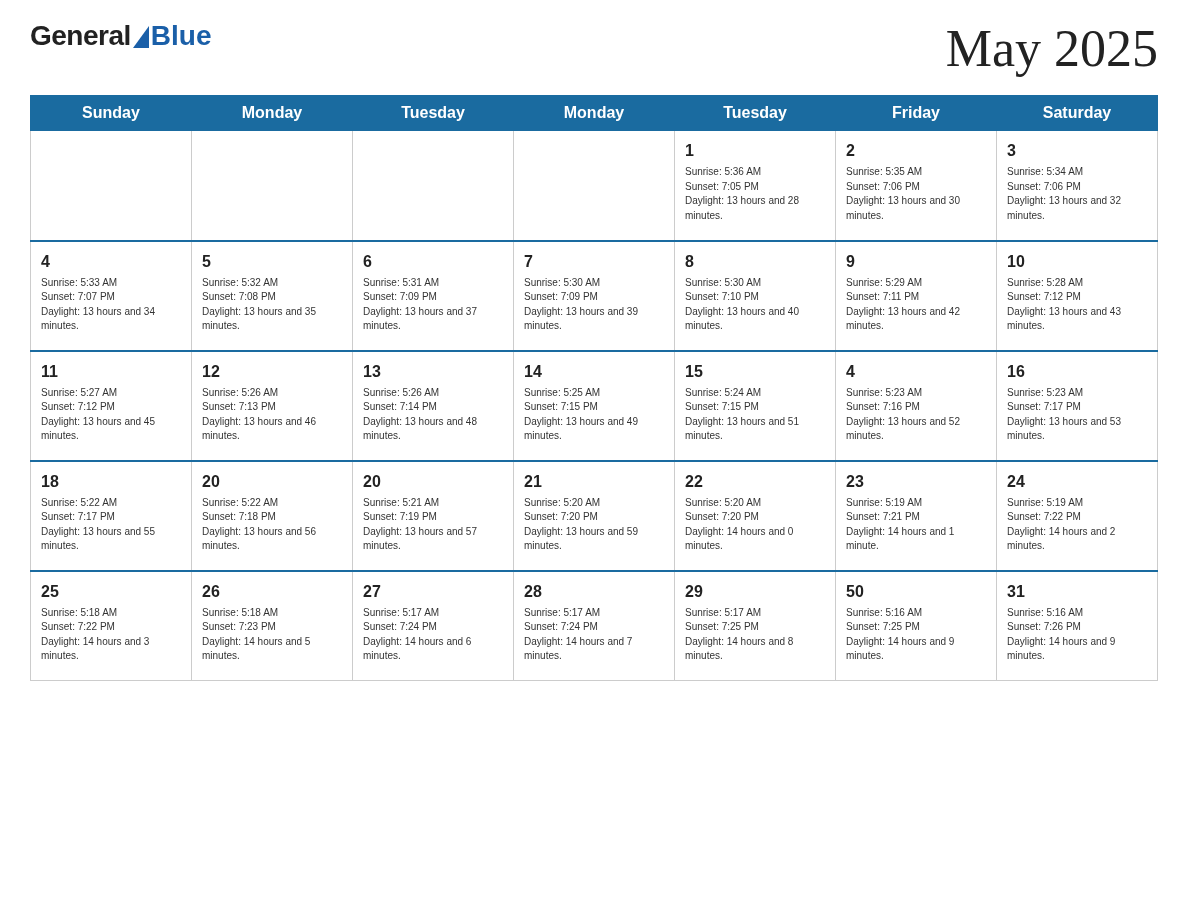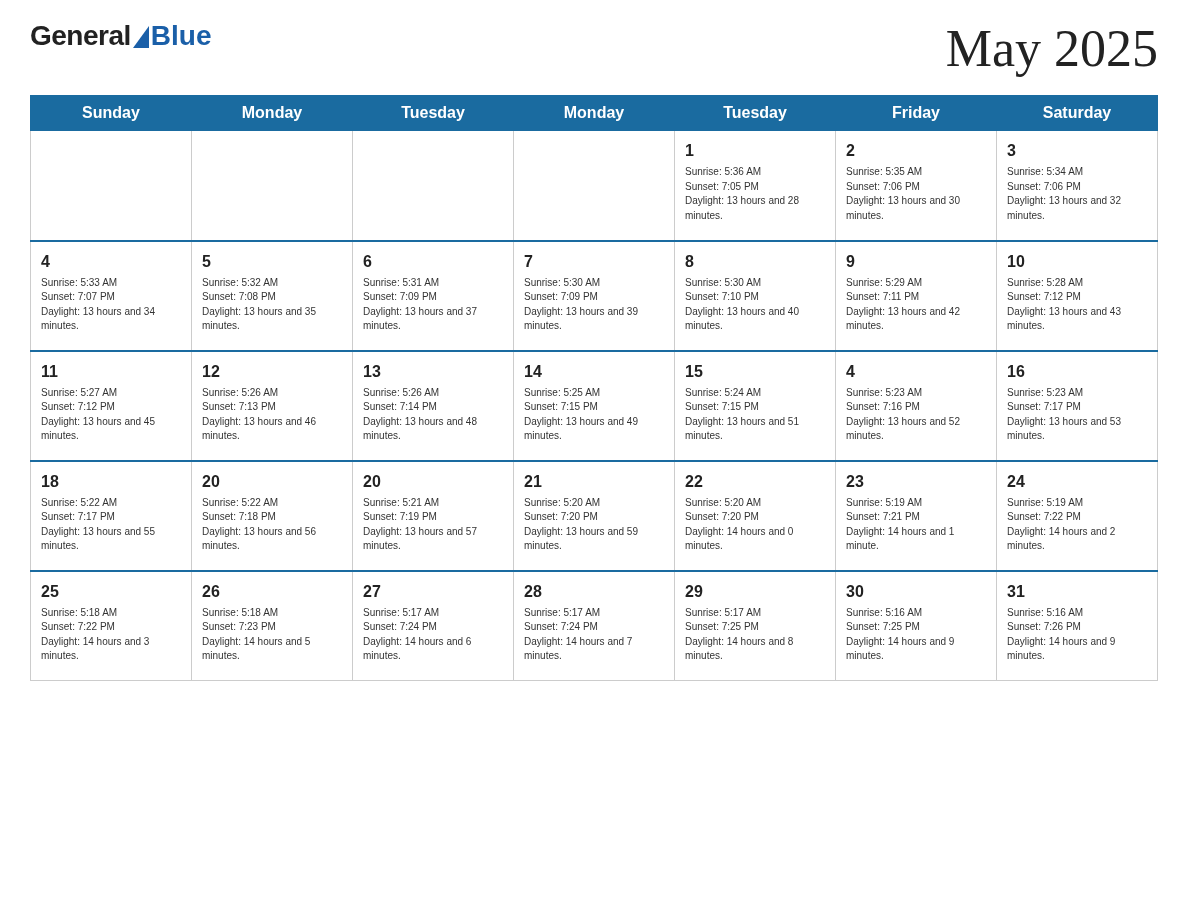--- a/index.html
+++ b/index.html
@@ -254,21 +254,21 @@
         </td>
         <td>
           <span class="day-num">28</span>
           <div class="day-info">Sunrise: 5:17 AM<br>Sunset: 7:24 PM<br>Daylight: 14 hours and 7 minutes.</div>
         </td>
         <td>
           <span class="day-num">29</span>
           <div class="day-info">Sunrise: 5:17 AM<br>Sunset: 7:25 PM<br>Daylight: 14 hours and 8 minutes.</div>
         </td>
         <td>
-          <span class="day-num">30</span>
+          <span class="day-num">50</span>
           <div class="day-info">Sunrise: 5:16 AM<br>Sunset: 7:25 PM<br>Daylight: 14 hours and 9 minutes.</div>
         </td>
         <td>
           <span class="day-num">31</span>
           <div class="day-info">Sunrise: 5:16 AM<br>Sunset: 7:26 PM<br>Daylight: 14 hours and 9 minutes.</div>
         </td>
       </tr>
     </tbody>
 </table>
 

